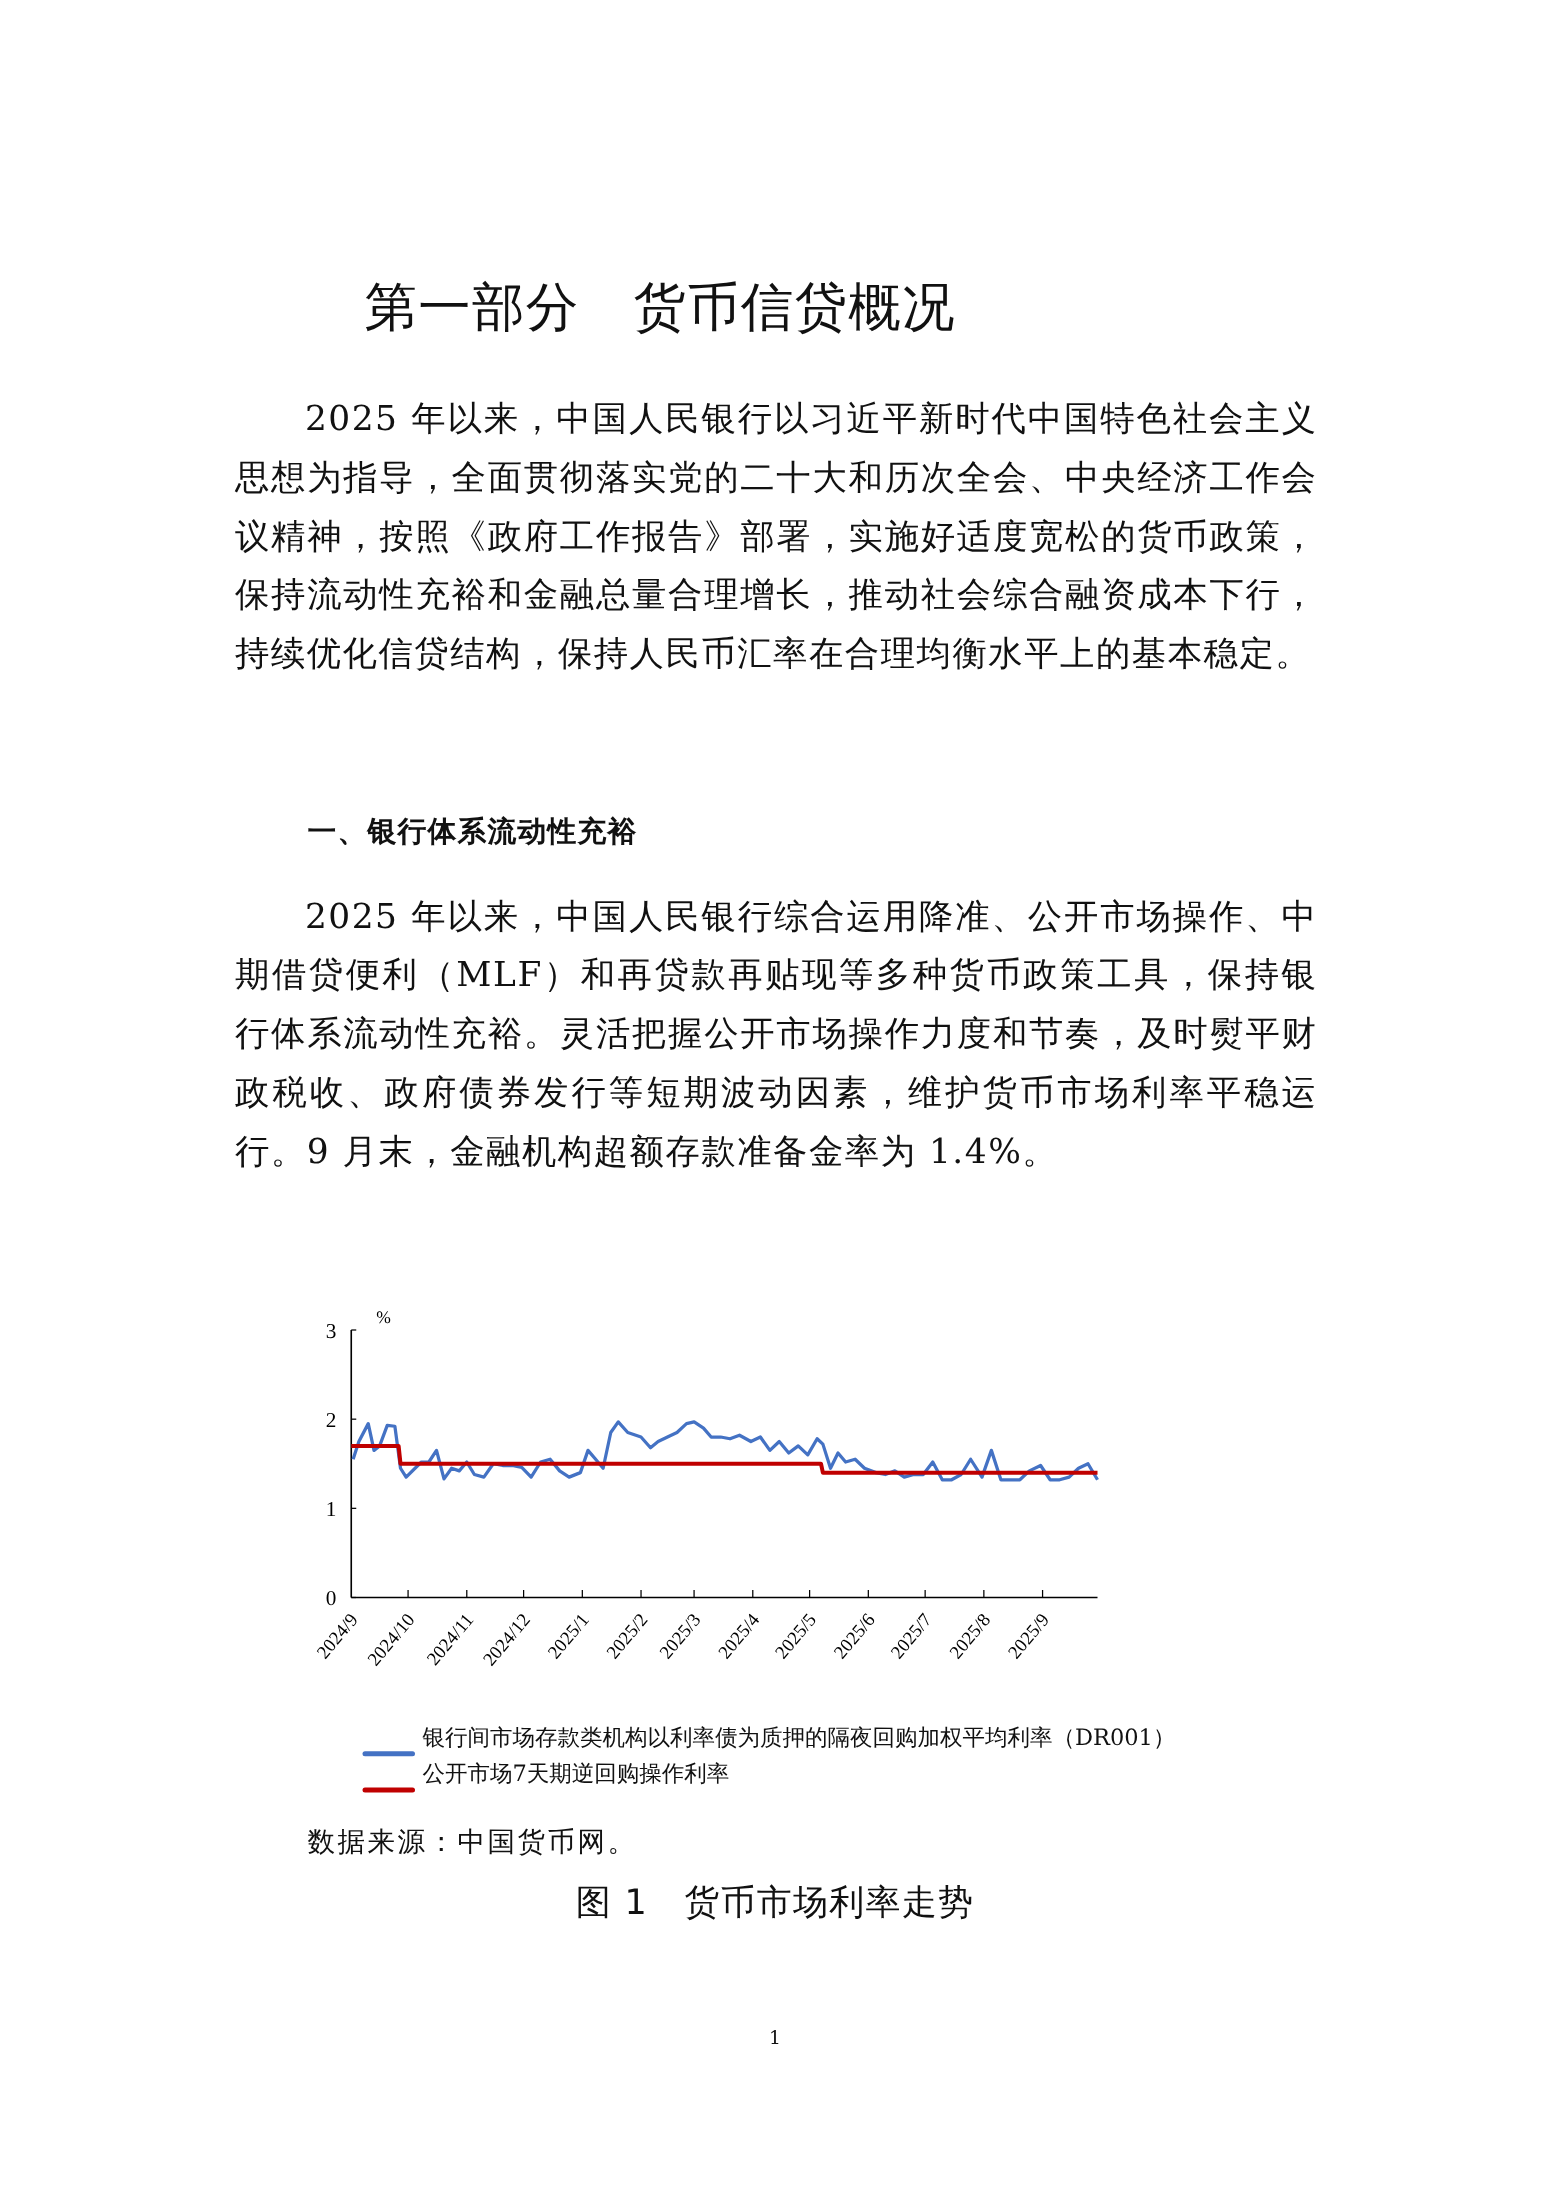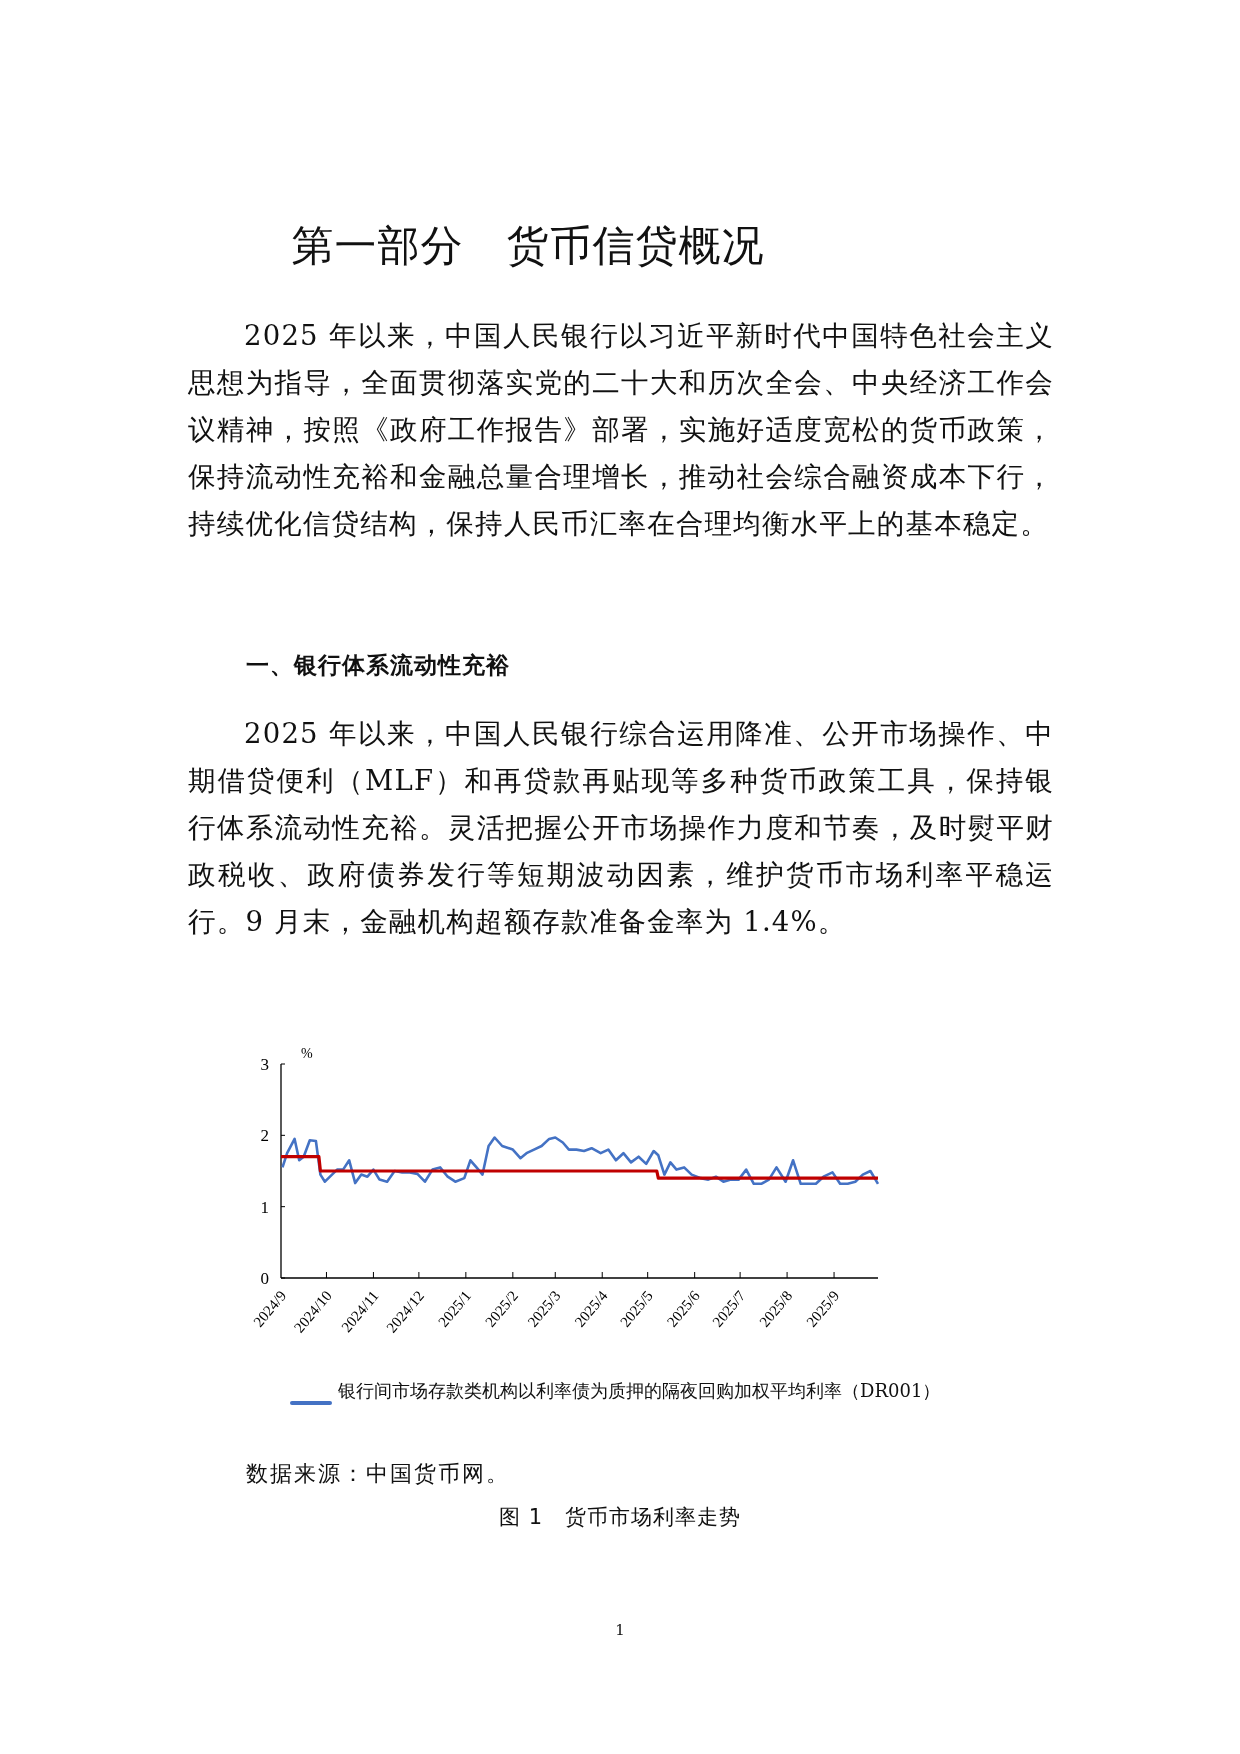--- a/index.html
+++ b/index.html
@@ -14,21 +14,21 @@
   .section-heading { position: absolute; left: 246px; top: 650px; font-size: 23px;
                      font-family: "DejaVu Sans", "Liberation Sans", sans-serif; font-weight: bold; letter-spacing: 1px; }
   #para2 { top: 710px; }
   .chart { position: absolute; left: 240px; top: 1040px; width: 760px; height: 420px; }
   .chart svg { position: absolute; left: 0; top: 0; }
   .legend { position: absolute; left: 290px; top: 1376px; font-size: 18px; line-height: 29px;
             font-family: "DejaVu Serif", "Liberation Serif", serif; }
   .legend-item { display: flex; align-items: flex-end; }
   .legend-swatch { display: inline-block; width: 42px; height: 4px; margin-right: 6px; border-radius: 2px; }
   .source-note { position: absolute; left: 246px; top: 1459px; font-size: 22px; letter-spacing: 2px; }
-  .figure-caption { position: absolute; left: 0; width: 1240px; top: 1503px; text-align: center; font-size: 21px;
+  .figure-caption { position: absolute; left: 0; width: 1240px; top: 1503px; text-align: center; font-size: 28px;
                     font-family: "DejaVu Sans", "Liberation Sans", sans-serif; letter-spacing: 1px; }
   .page-number { position: absolute; left: 0; width: 1240px; top: 1621px; text-align: center; font-size: 15px; }
 </style>
 </head>
 <body>
 
 <div class="page-title">第一部分　货币信贷概况</div>
 
 <p class="para" id="para1"><span class="indent"></span><span>2025 年以来，中国人民银行以习近平新时代中国特色社会主义思想为指导，全面贯彻落实党的二十大和历次全会、中央经济工作会议精神，按照《政府工作报告》部署，实施好适度宽松的货币政策，保持流动性充裕和金融总量合理增长，推动社会综合融资成本下行，持续优化信贷结构，保持人民币汇率在合理均衡水平上的基本稳定。</span></p>
 
@@ -81,17 +81,21 @@
         <polyline points="41.0,116.7 78.9,116.7 80.4,131.0 416.8,131.0 418.3,138.1 638.0,138.1" fill="none" stroke="#C00000" stroke-width="3.2" stroke-linejoin="round"></polyline>
       </g>
   </svg>
 </div>
 
 <div class="legend">
   <div class="legend-item">
     <span class="legend-swatch" style="background:#4472C4"></span>
     <span>银行间市场存款类机构以利率债为质押的隔夜回购加权平均利率（DR001）</span>
   </div>
+  <div class="legend-item">
+    <span class="legend-swatch" style="background:#C00000"></span>
+    <span>公开市场7天期逆回购操作利率</span>
+  </div>
 </div>
 
 <div class="source-note">数据来源：中国货币网。</div>
 <div class="figure-caption">图 1　货币市场利率走势</div>
 <div class="page-number">1</div>
 
 </body></html>

